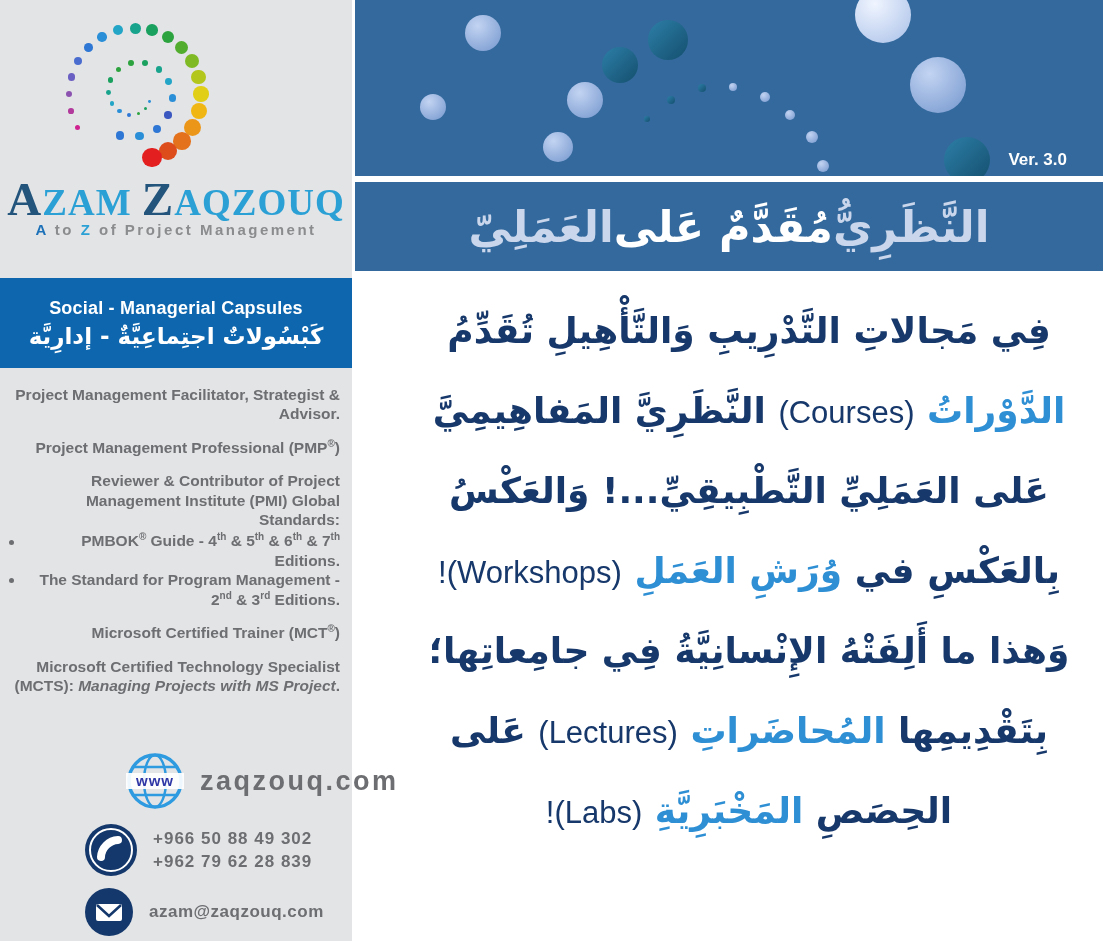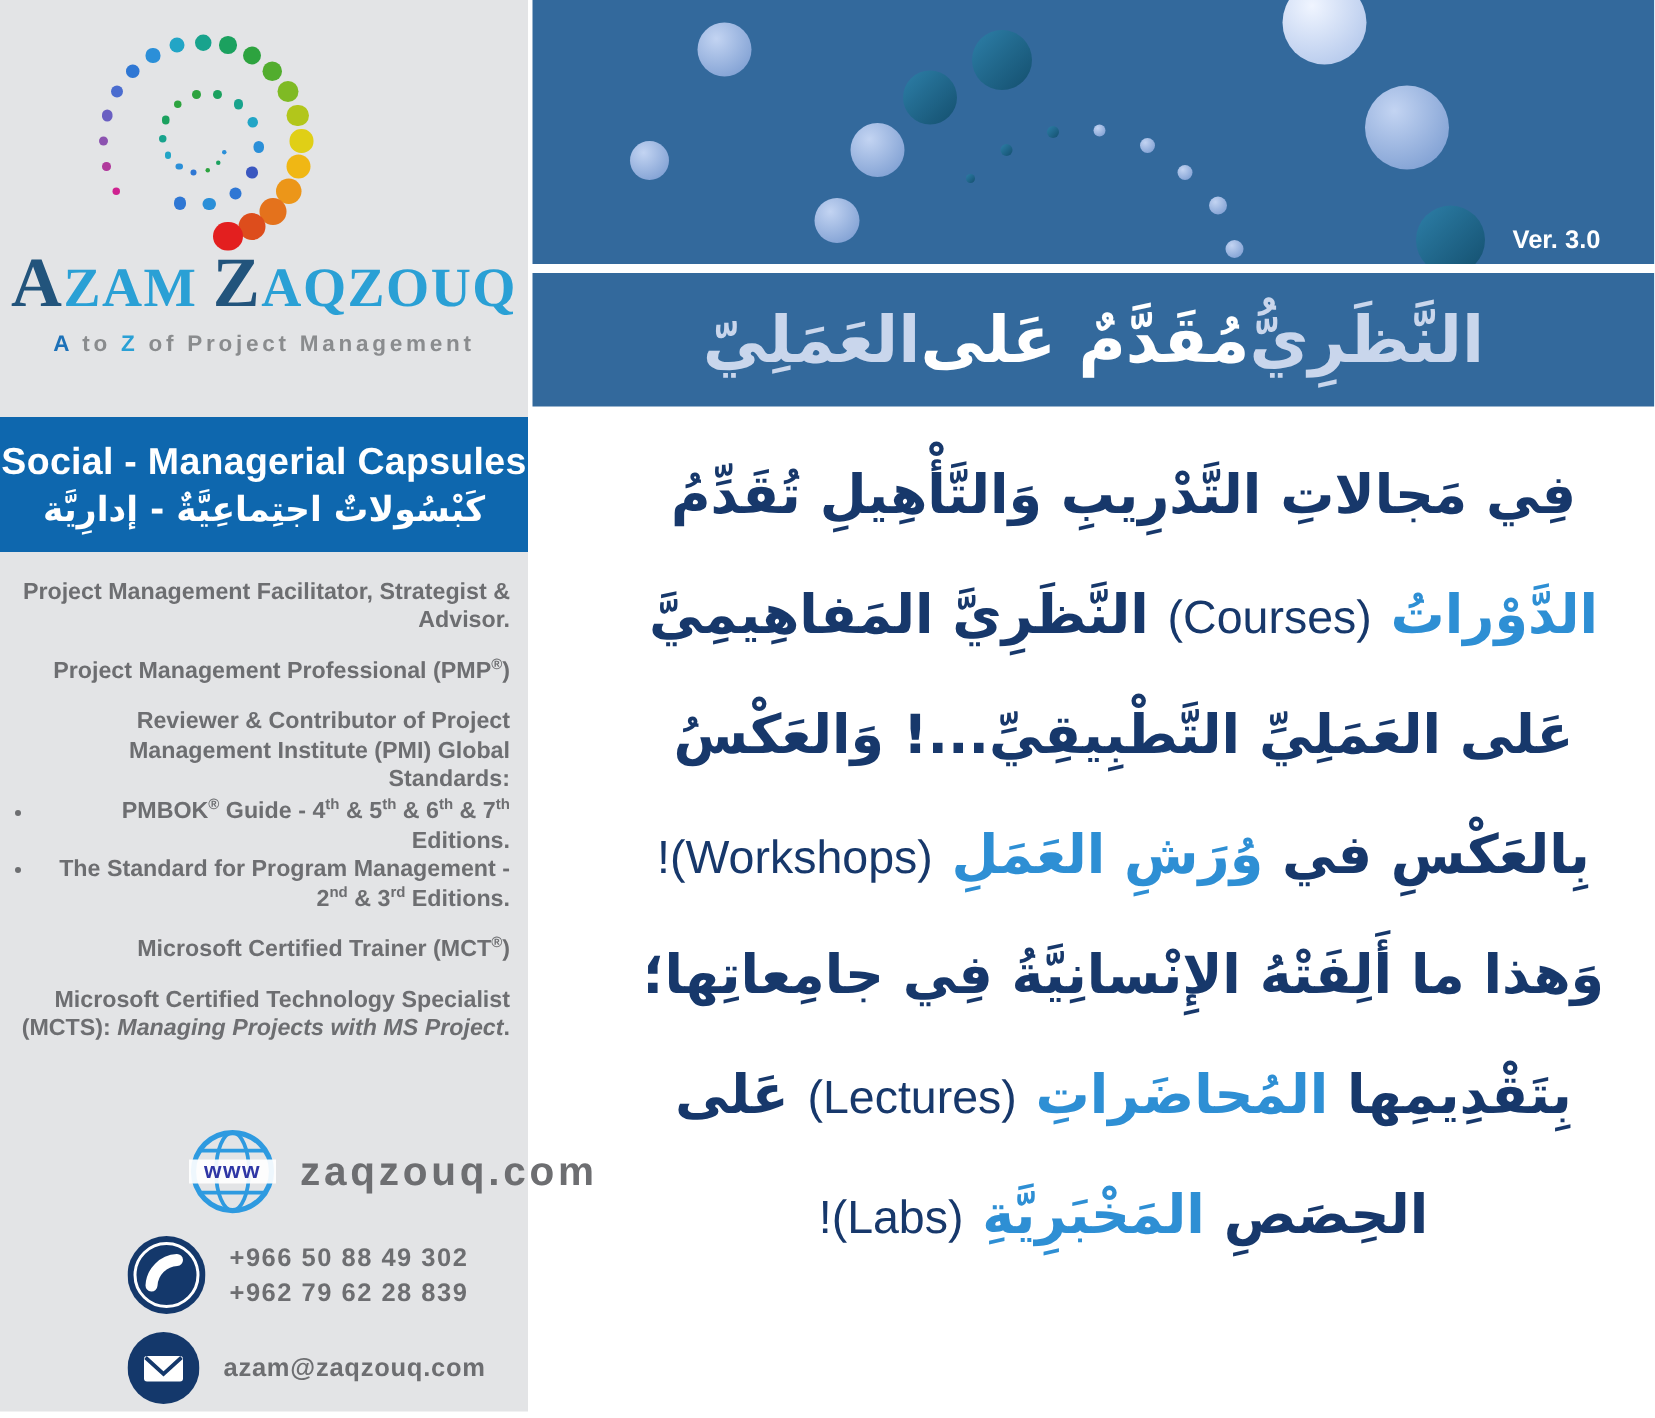--- a/index.html
+++ b/index.html
@@ -3,32 +3,32 @@
 <meta charset="utf-8">
 <style>
   html,body{margin:0;padding:0;background:#fff;}
   .canvas{position:relative;width:1103px;height:945px;background:#fff;overflow:hidden;font-family:"Liberation Sans",sans-serif;}
 
   
   .sidebar{position:absolute;left:0;top:0;width:352px;height:941px;background:var(--sidebar_bg);}
   .logo{position:relative;height:278px;}
   .spiral{position:absolute;left:30px;top:14px;width:210px;height:160px;}
   .dot{position:absolute;border-radius:50%;}
-  .logo-name{position:absolute;top:166px;width:100%;text-align:center;
+  .logo-name{position:absolute;top:176px;width:100%;text-align:center;
     font-family:"Liberation Serif",serif;font-weight:700;font-size:37px;letter-spacing:1px;line-height:1;}
   .logo-name .cap{font-size:47px;}
   .ln-dark{color:var(--logo_dark);}
   .ln-cyan{color:var(--logo_cyan);}
   .logo-tagline{position:absolute;top:221px;width:100%;text-align:center;
     font-weight:700;font-size:15px;letter-spacing:2.5px;}
   .tg-blue{color:var(--tag_blue);} .tg-cyan{color:var(--logo_cyan);} .tg-gray{color:var(--tag_gray);}
 
   .series{position:absolute;top:278px;left:0;width:100%;height:90px;background:var(--banner_blue);
     color:#fff;display:flex;flex-direction:column;align-items:center;justify-content:center;}
-  .series-en{font-weight:700;font-size:25px;letter-spacing:.2px;}
+  .series-en{font-weight:700;font-size:18px;letter-spacing:.2px;}
   .series-ar{font-family:"DejaVu Sans",sans-serif;font-weight:700;font-size:23px;direction:rtl;margin-top:4px;}
 
   .creds{position:absolute;top:368px;left:0;width:100%;box-sizing:border-box;
     padding:17px 12px 0 8px;color:var(--gray_text);font-weight:700;font-size:15.5px;line-height:1.25;text-align:right;}
   .creds p{margin:0 0 14px 0;}
   .creds ul{margin:0 0 14px 0;padding-left:17px;}
   .creds li{margin:0;}
   .creds sup{font-size:10px;}
   .creds .it{font-style:italic;}
 

